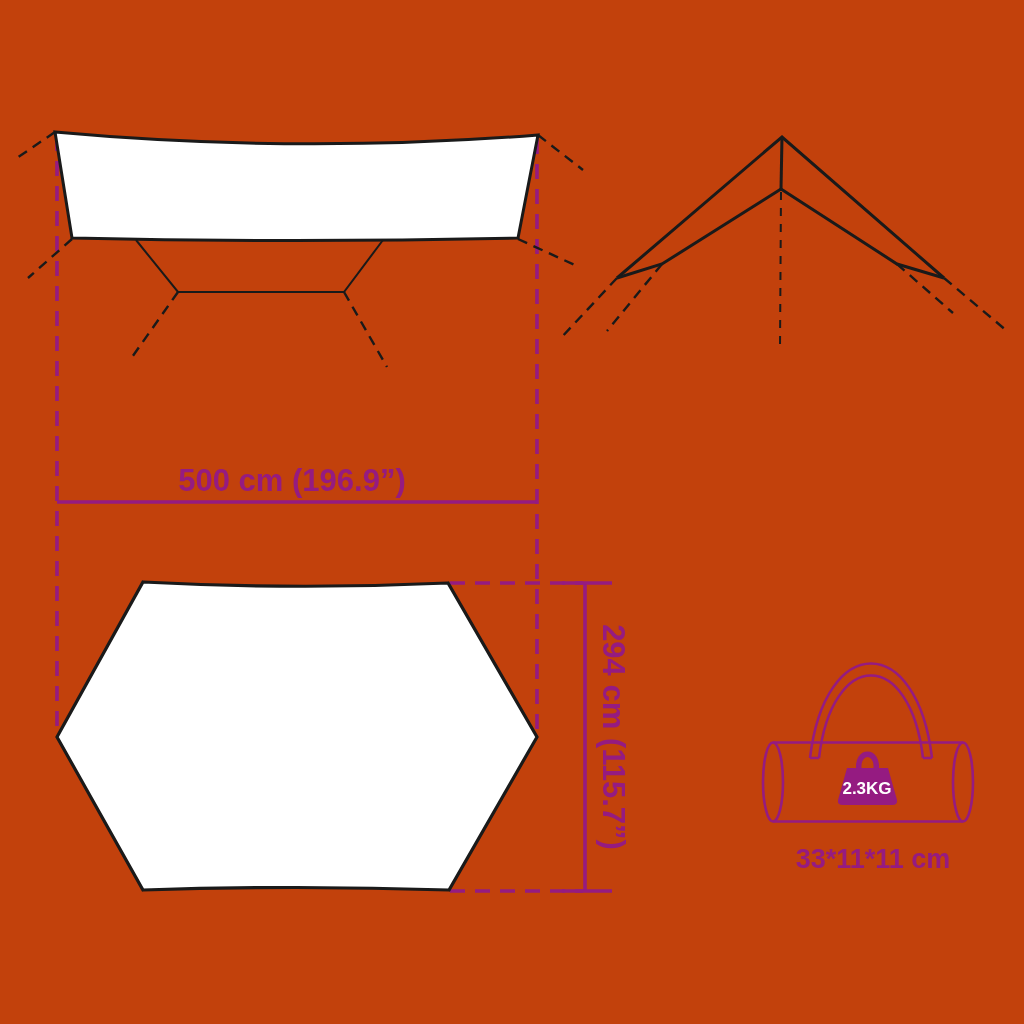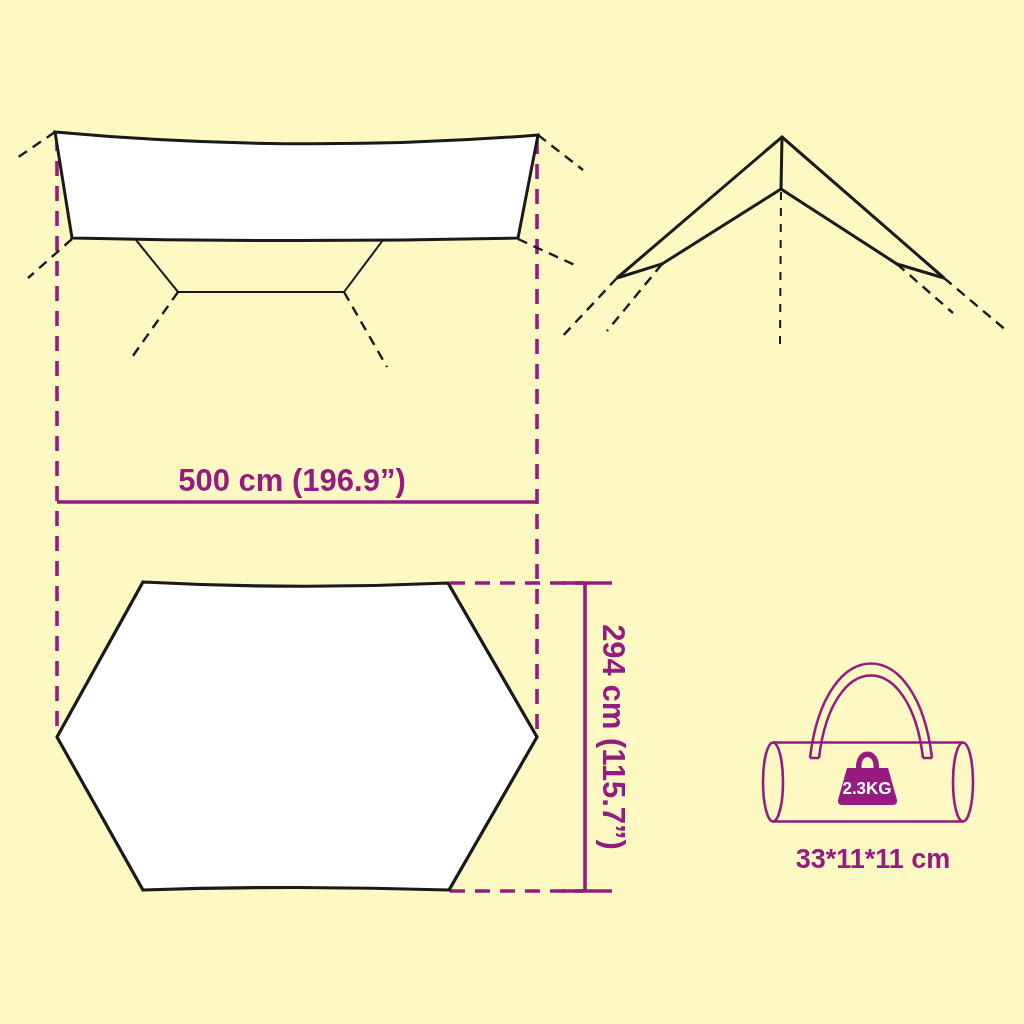--- a/index.html
+++ b/index.html
@@ -7,21 +7,21 @@
     padding: 0;
     background: #ffffff;
     width: 1024px;
     height: 1024px;
     font-family: "Liberation Sans", sans-serif;
   }
   .stage {
     position: relative;
     width: 1024px;
     height: 1024px;
-    background: #fef9c3;
+    background: #c2410c;
     overflow: hidden;
   }
   svg.diagram {
     position: absolute;
     left: 0;
     top: 0;
   }
   .black-outline { fill: #ffffff; stroke-width: 3; }
   .thin-line { fill: none; stroke-width: 2; }
   .guy-line { fill: none; stroke-width: 2.4; stroke-dasharray: 10 7; }

